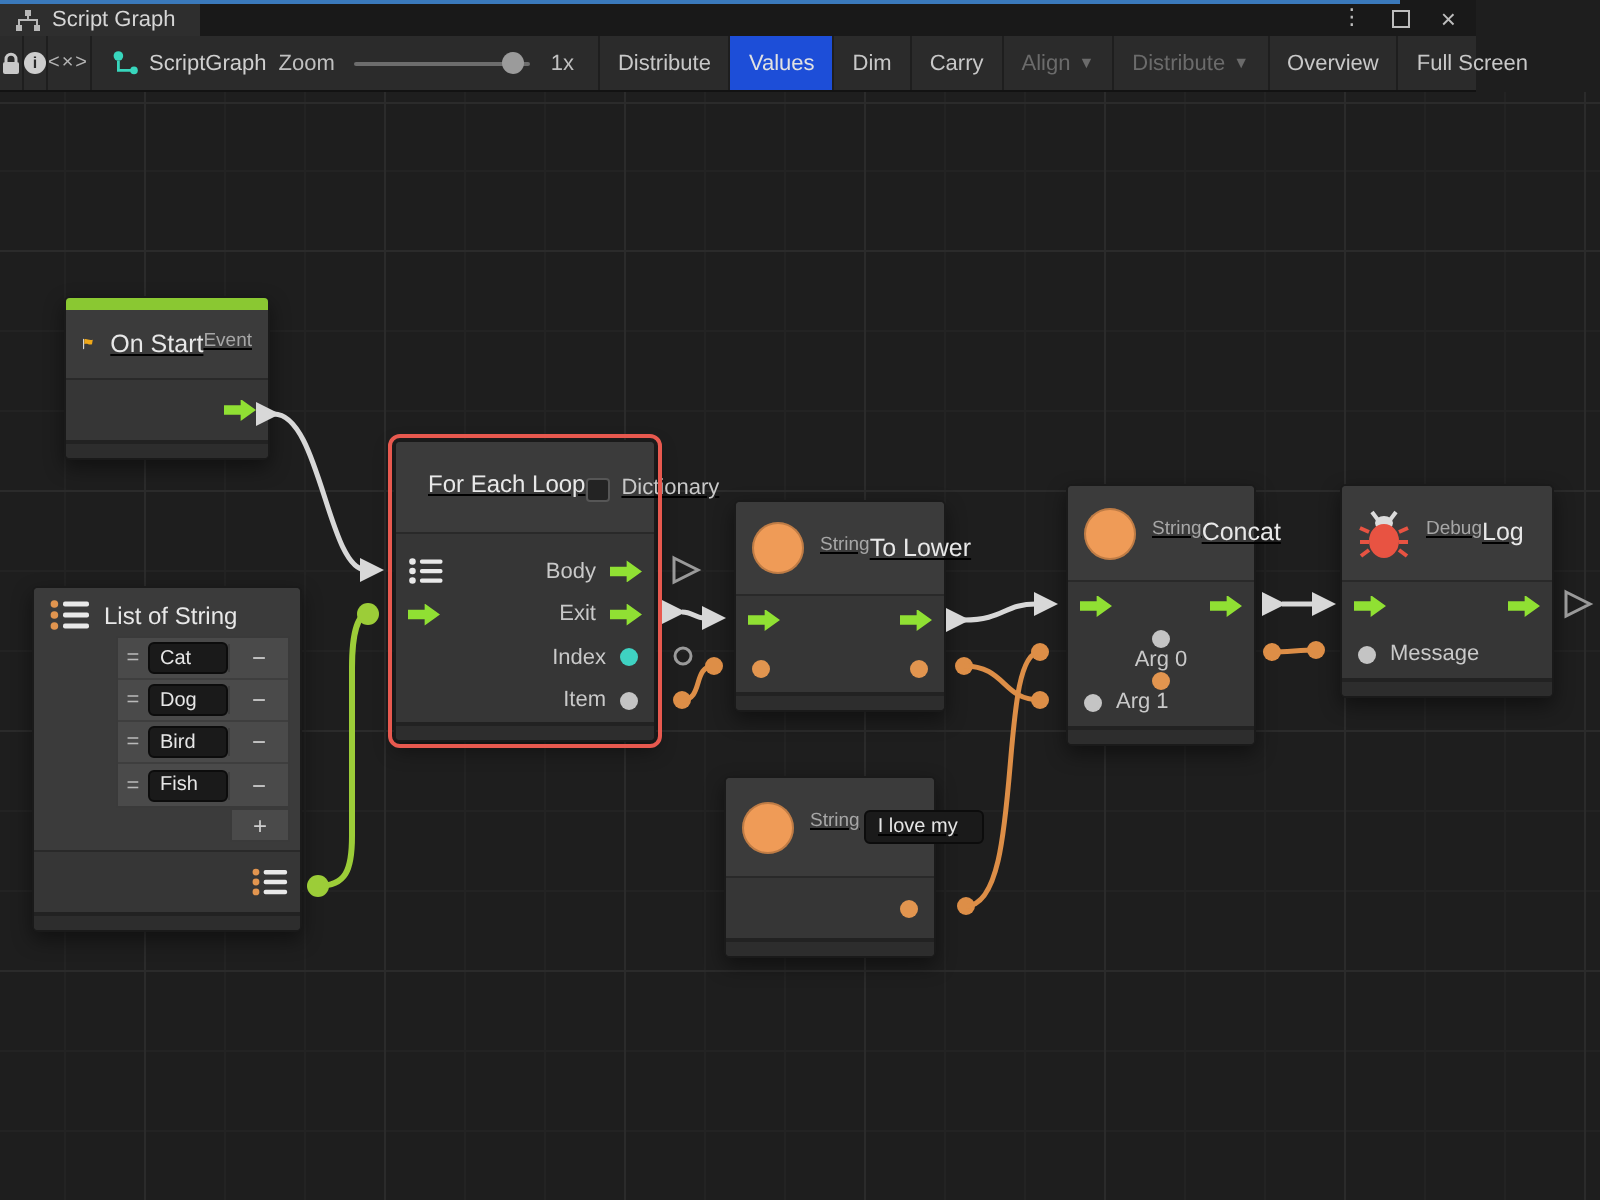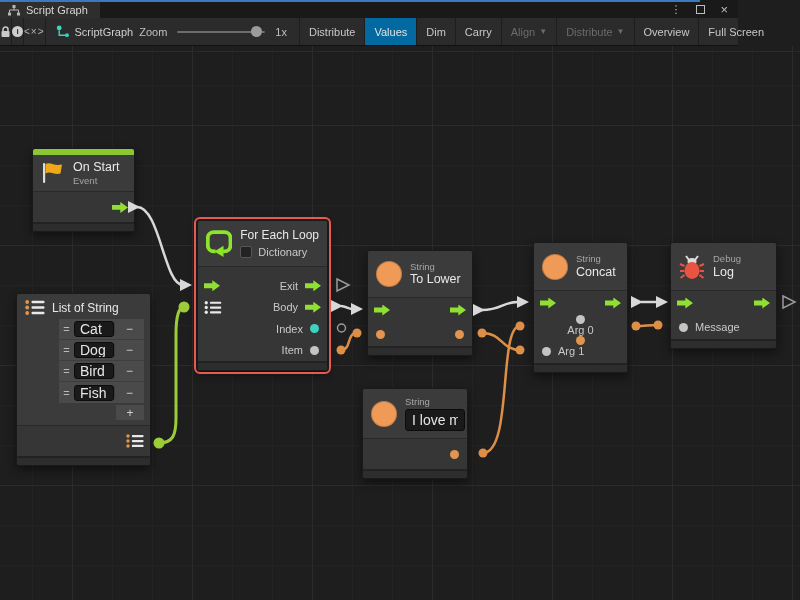--- a/index.html
+++ b/index.html
@@ -24,21 +24,21 @@
     display:flex; align-items:stretch; font-size:11px; color:#c8c8c8; }
   .seg { display:flex; align-items:center; justify-content:center; border-right:1px solid #1e1e1e; }
   .seg-lock { width:27px; } .seg-info { width:27px; } .seg-code { width:62px; color:#b4b4b4; font-size:10px; letter-spacing:1px; }
   .seg-graph { flex:1 1 auto; justify-content:flex-start; gap:6px; padding:0 10px; }
   .graph-name { color:#cfcfcf; }
   .zoom-label { margin-left:auto; color:#c0c0c0; }
   .zoom-track { position:relative; width:88px; height:2px; background:#6d6d6d; margin:0 4px; border-radius:1px; }
   .zoom-handle { position:absolute; top:-4.5px; left:74px; width:11px; height:11px; border-radius:50%; background:#9b9b9b; }
   .zoom-value { color:#c0c0c0; margin-right:2px; }
   .tbtn { display:flex; align-items:center; gap:4px; padding:0 9px; border-right:1px solid #1e1e1e; white-space:nowrap; }
-  .tbtn.active { background:#0369a1; color:#e2e2e2; }
+  .tbtn.active { background:#1d4ed8; color:#e2e2e2; }
   .tbtn.disabled { color:#6b6b6b; }
   .caret { font-size:8px; line-height:1; }
   .tbtn.last { border-right:none; padding-right:10px; }
   .gap-sm { width:3px; border-right:none; }
   .info-circle { width:11px; height:11px; border-radius:50%; background:#cdcdcd; color:#2a2a2a;
     font-size:8px; font-weight:bold; display:flex; align-items:center; justify-content:center; }
 
   
   .canvas { position:relative; width:800px; height:554px; overflow:hidden;
     background-color:#1e1e1e;
@@ -49,36 +49,36 @@
       repeating-linear-gradient(0deg,#232323 0 1px,transparent 1px 40px);
     background-position:72px 0,0 6px,32px 0,0 6px; }
 
   
   .vs-node { position:absolute; background:#363636; border:1px solid #1a1a1a; border-radius:3px;
     box-shadow:0 4px 10px rgba(0,0,0,.45); }
   .vs-node.selected { outline:2px solid #e8594f; outline-offset:1px; }
   .vs-cap { height:6px; background:#8ac832; border-radius:2px 2px 0 0; }
   .vs-header { display:flex; align-items:center; gap:8px; padding:5px 8px; background:#3b3b3b;
     border-bottom:1px solid #292929; border-radius:2px 2px 0 0; }
-  .hdr-text { display:flex; flex-direction:column; line-height:1.2; }
+  .hdr-text { display:flex; line-height:1.2;text-decoration:underline; }
   .t { font-size:12.5px; color:#e8e8e8; white-space:nowrap; }
   .s { font-size:9.5px; color:#a6a6a6; white-space:nowrap; }
   .vs-body { position:relative; }
   .prow { display:flex; align-items:center; padding:0 6px; }
   .sp { flex:1; }
   .plabel { font-size:11px; color:#c9c9c9; margin:0 7px; white-space:nowrap; }
   .flow { width:16px; height:11px; background:#90e033; flex:0 0 auto;
     clip-path:polygon(0 28%,52% 28%,52% 0,100% 50%,52% 100%,52% 72%,0 72%); }
   .pin { width:9px; height:9px; border-radius:50%; flex:0 0 auto; }
   .pin.orange { background:#e2954f; } .pin.gray { background:#c4c4c4; } .pin.cyan { background:#3fd2c2; }
   .vs-footer { height:9px; background:#2d2d2d; border-top:2px solid #222; border-radius:0 0 2px 2px; }
   .icon-circle { width:26px; height:26px; border-radius:50%; background:#ef9b57; flex:0 0 auto;
     box-shadow:inset 0 0 0 1px rgba(0,0,0,.2); }
   .vfield { background:#1a1a1a; border:1px solid #0c0c0c; border-radius:3px; color:#e6e6e6;
-    font-size:14px; padding:2px 6px; font-family:"Liberation Sans",sans-serif; }
+    font-size:10px; padding:2px 6px; font-family:"Liberation Sans",sans-serif; }
   .checkrow { display:flex; align-items:center; gap:6px; margin-top:3px; }
   .checkbox { width:12px; height:12px; background:#232323; border:1px solid #565656; border-radius:2px; }
 
   
   .lw { background:#4a4a4a; border:1px solid #3a3a3a; width:87px; margin:3px 5px 0 auto; }
   .lw-row { display:flex; align-items:center; height:21px; border-bottom:1px solid #3e3e3e; }
   .lw-handle { width:15px; text-align:center; color:#b9b9b9; font-size:11px; }
   .lw-field { width:40px; height:16px; line-height:12px; padding:1px 5px; }
   .lw-minus { flex:1; text-align:center; color:#cfcfcf; border-left:1px solid #3e3e3e; font-size:12px; }
   .lw-plusrow { display:flex; justify-content:flex-end; margin:0 5px 4px auto; width:87px; }
@@ -252,36 +252,36 @@
         <div class="hdr-text">
           <span class="t" style="font-size:12px;">For Each Loop</span>
           <span class="checkrow">
             <span class="checkbox"></span>
             <span class="plabel" style="margin:0;">Dictionary</span>
           </span>
         </div>
       </div>
       <div class="vs-body" style="padding-top:8px;">
         <div class="prow" style="height:21.5px;">
-          <span class="flow"></span>
-          <span class="sp"></span>
-          <span class="plabel">Exit</span>
-          <span class="flow"></span>
-        </div>
-        <div class="prow" style="height:21.5px;">
           <svg width="18" height="13" viewBox="0 0 20 15">
             <circle cx="2.2" cy="2" r="1.9" fill="#e9e9e9"></circle>
               <circle cx="2.2" cy="7.5" r="1.9" fill="#e9e9e9"></circle>
               <circle cx="2.2" cy="13" r="1.9" fill="#e9e9e9"></circle>
             <rect x="6.5" y="0.8" width="13" height="2.5" rx="1" fill="#e9e9e9"></rect>
               <rect x="6.5" y="6.3" width="13" height="2.5" rx="1" fill="#e9e9e9"></rect>
               <rect x="6.5" y="11.8" width="13" height="2.5" rx="1" fill="#e9e9e9"></rect>
           </svg>
           <span class="sp"></span>
           <span class="plabel">Body</span>
+          <span class="flow"></span>
+        </div>
+        <div class="prow" style="height:21.5px;">
+          <span class="flow"></span>
+          <span class="sp"></span>
+          <span class="plabel">Exit</span>
           <span class="flow"></span>
         </div>
         <div class="prow" style="height:21.5px; padding-right:8px;">
           <span class="sp"></span>
           <span class="plabel">Index</span>
           <span class="pin cyan"></span>
         </div>
         <div class="prow" style="height:21.5px; padding-right:8px;">
           <span class="sp"></span>
           <span class="plabel">Item</span>

